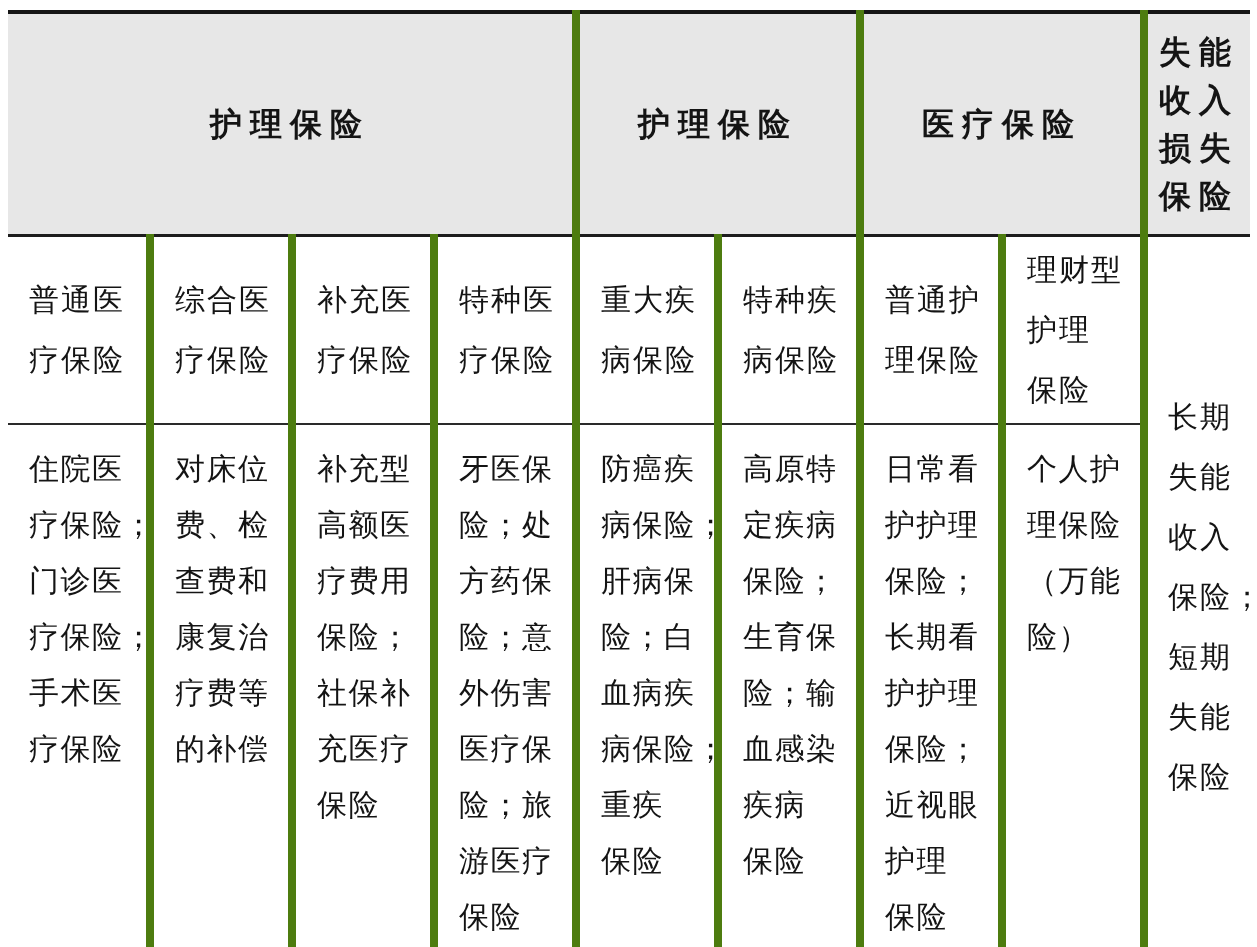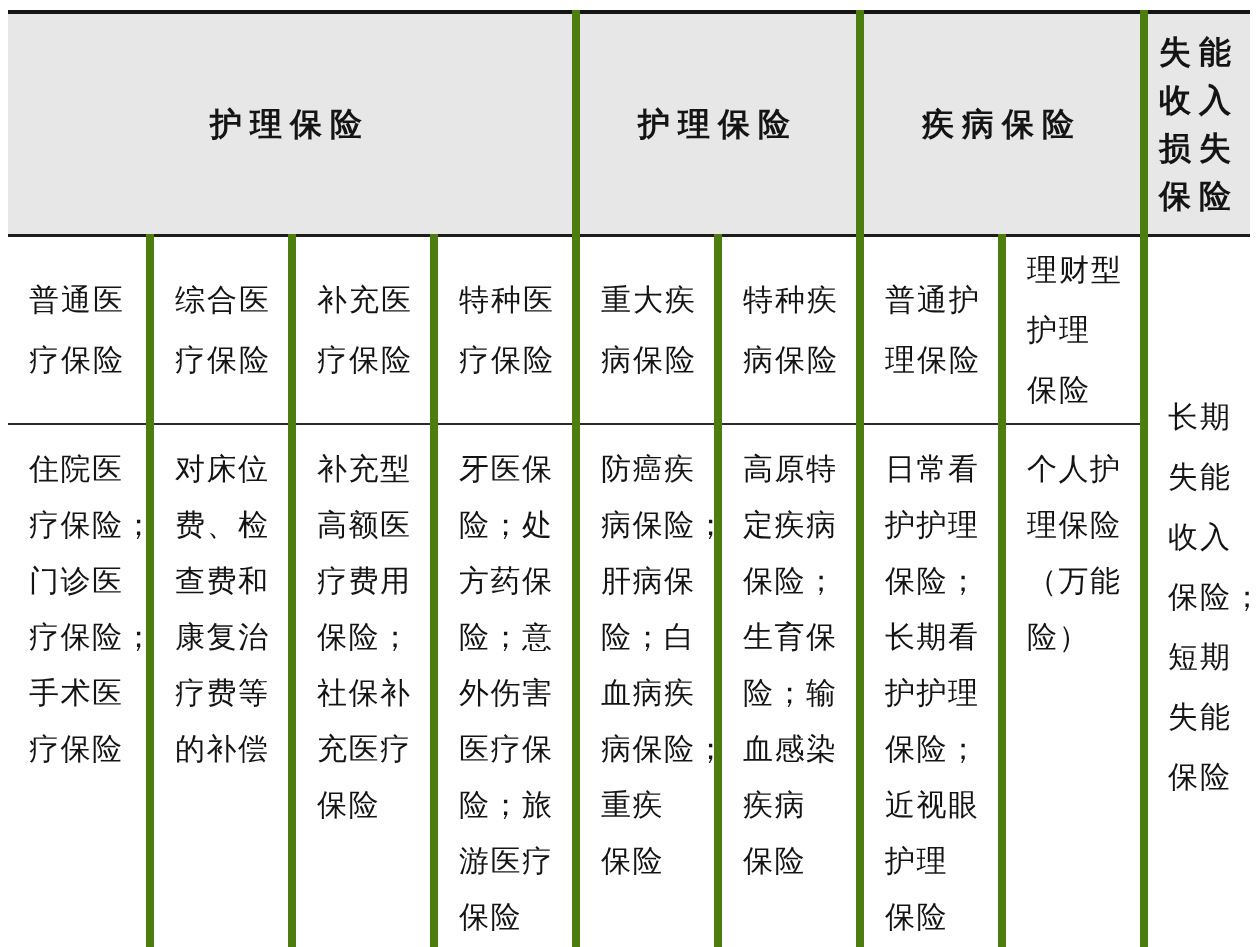--- a/index.html
+++ b/index.html
@@ -90,21 +90,21 @@
       <col style="width:142px">
         <col style="width:142px">
         <col style="width:142px">
         <col style="width:142px">
       <col style="width:106px">
     </colgroup>
     <tbody>
       <tr class="hdr-row">
         <th colspan="4">护理保险</th>
         <th colspan="2">护理保险</th>
-        <th colspan="2">疾病保险</th>
+        <th colspan="2">医疗保险</th>
         <th>失能
 收入
 损失
 保险</th>
       </tr>
       <tr class="cat-row">
         <td>普通医
 疗保险</td>
         <td>综合医
 疗保险</td>

